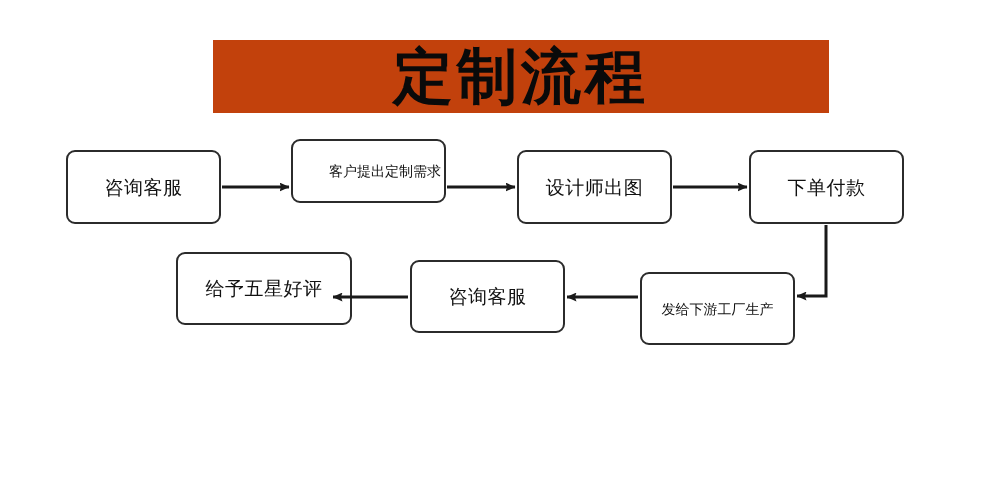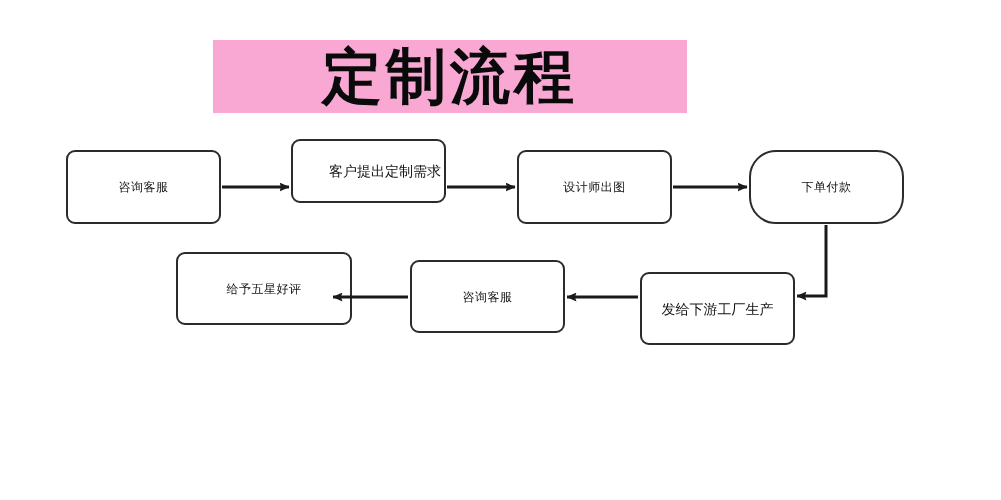--- a/index.html
+++ b/index.html
@@ -20,23 +20,23 @@
     top: 0;
     width: 1001px;
     height: 500px;
     background: #ffffff;
   }
   
   .title-banner {
     position: absolute;
     left: 213px;
     top: 40px;
-    width: 474px;
+    width: 616px;
     height: 73px;
-    background: #f9a8d4;
+    background: #c2410c;
     display: flex;
     align-items: center;
     justify-content: center;
   }
   .title-text {
     font-family: "DejaVu Serif", "Liberation Serif", serif;
     font-size: 60px;
     line-height: 1;
     font-weight: 700;
     color: #0a0a0a;
@@ -50,21 +50,21 @@
     box-sizing: border-box;
     background: #ffffff;
     border: 2px solid #2b2b2b;
     border-radius: 9px;
     display: flex;
     align-items: center;
     justify-content: center;
   }
   .flow-box .box-label {
     font-family: "DejaVu Serif", "Liberation Serif", serif;
-    font-size: 12px;
+    font-size: 19px;
     color: #111111;
     white-space: nowrap;
     letter-spacing: 0.5px;
     line-height: 1;
   }
   .flow-box.tight .box-label {
     font-size: 14px;
     letter-spacing: 0px;
   }
   
@@ -91,21 +91,21 @@
   </div>
 
   <div class="flow-box tight" style="left:291px; top:139px; width:155px; height:64px;padding-left:33px;">
     <span class="box-label">客户提出定制需求</span>
   </div>
 
   <div class="flow-box" style="left:517px; top:150px; width:155px; height:74px;">
     <span class="box-label">设计师出图</span>
   </div>
 
-  <div class="flow-box" style="left:749px; top:150px; width:155px; height:74px;border-radius:27px;">
+  <div class="flow-box" style="left:749px; top:150px; width:155px; height:74px;">
     <span class="box-label">下单付款</span>
   </div>
 
   <div class="flow-box tight" style="left:640px; top:260px; width:155px; height:73px;margin-top:12px;">
     <span class="box-label">发给下游工厂生产</span>
   </div>
 
   <div class="flow-box" style="left:410px; top:260px; width:155px; height:73px;">
     <span class="box-label">咨询客服</span>
   </div>

